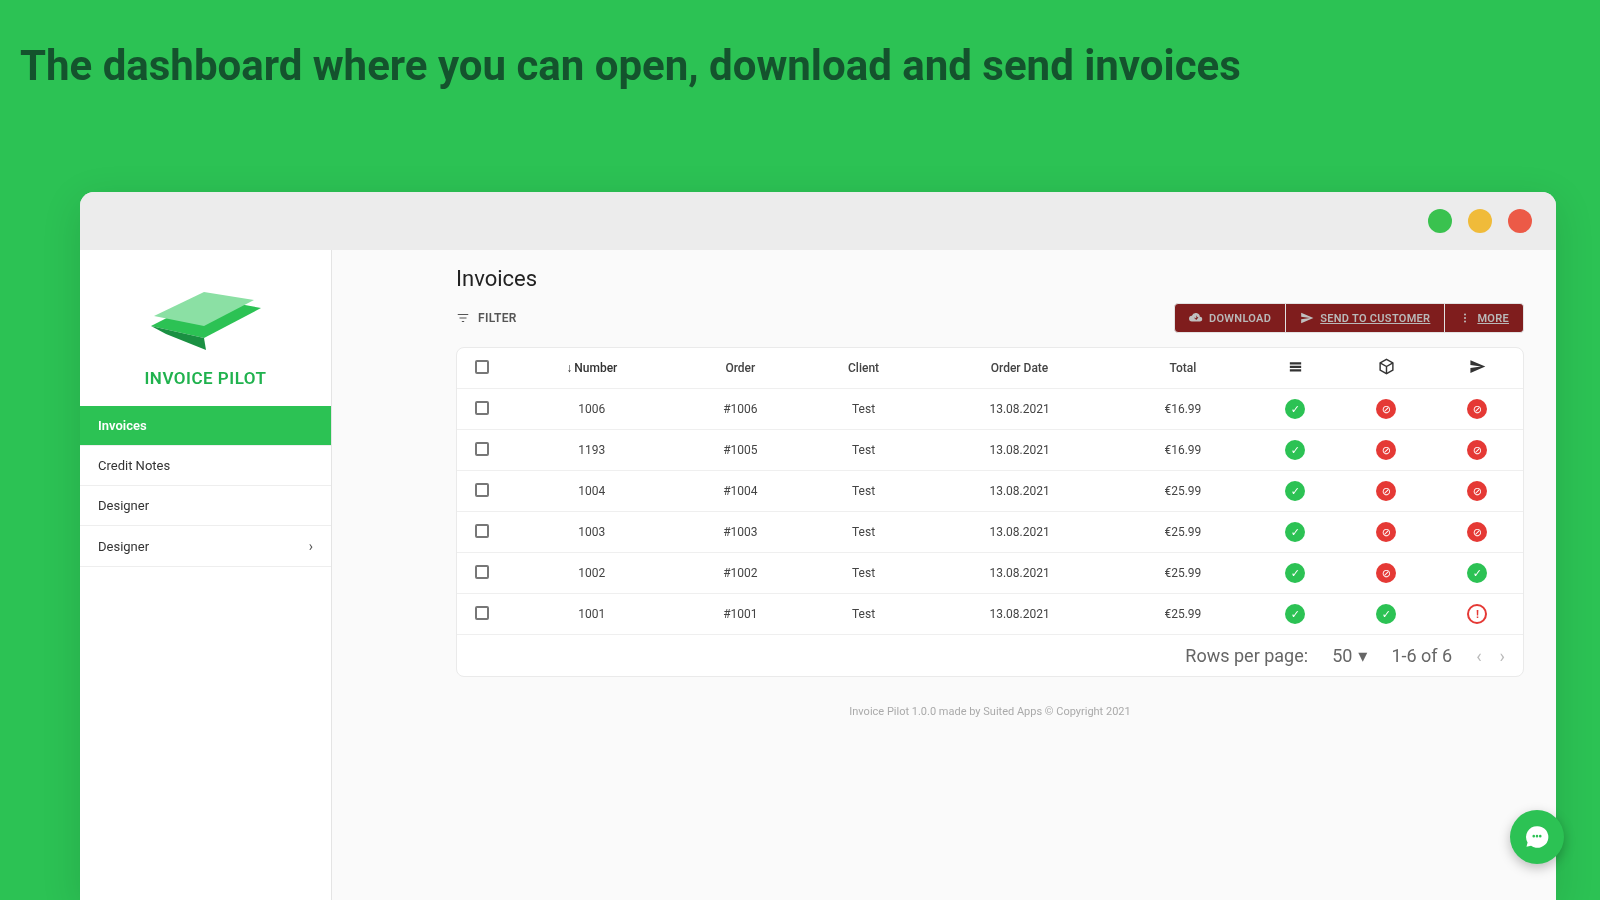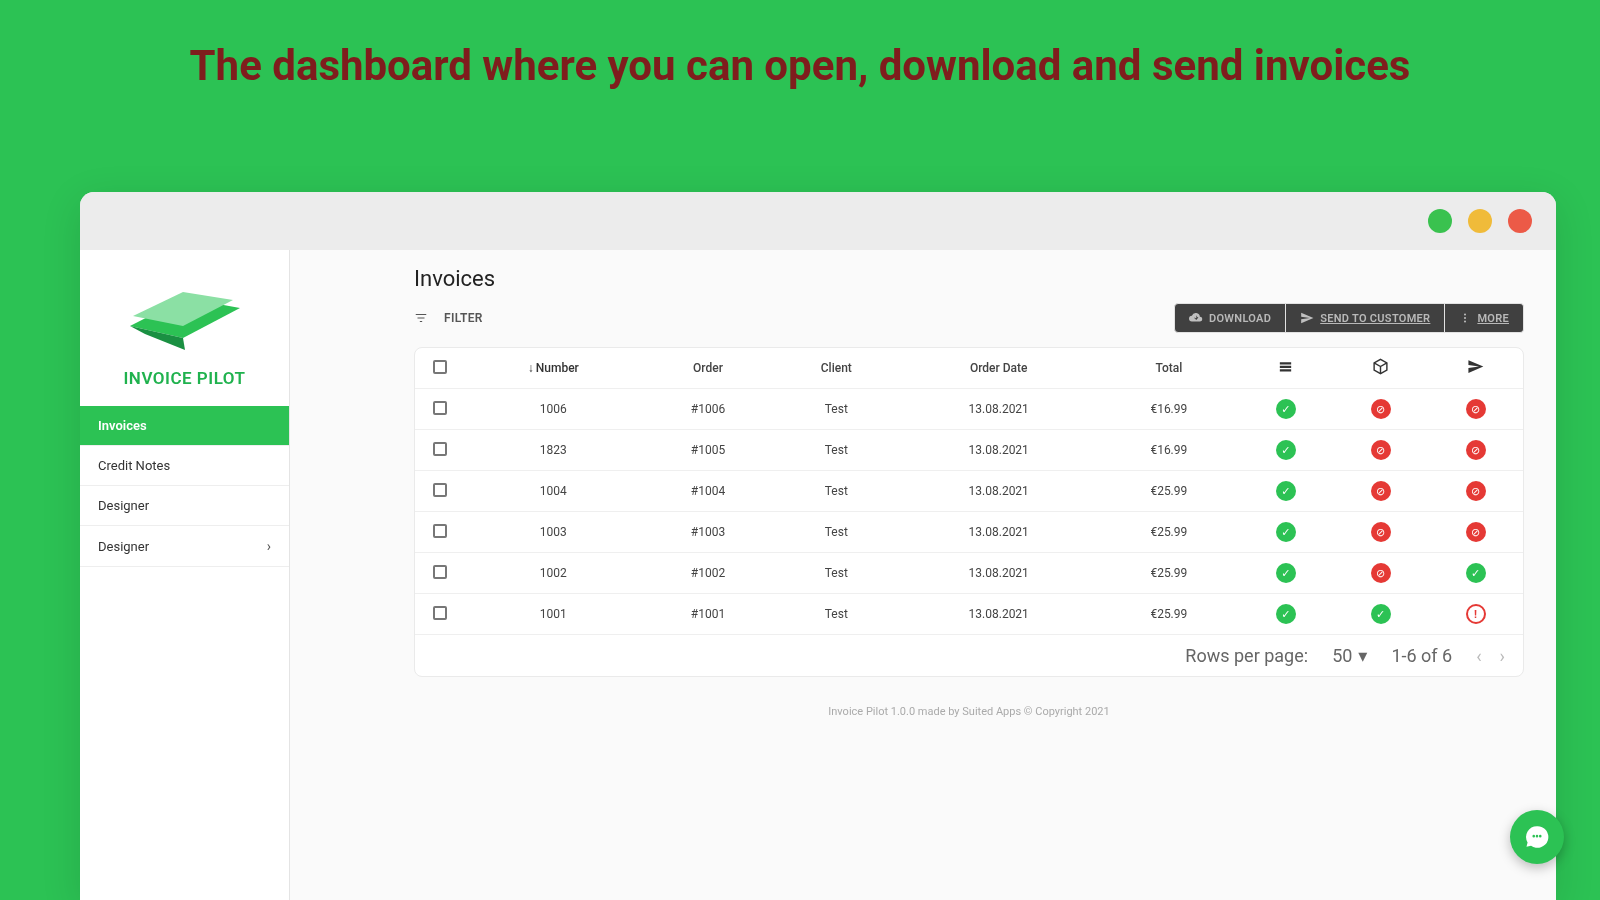--- a/index.html
+++ b/index.html
@@ -1,35 +1,35 @@
 <!DOCTYPE html>
 <html><head>
 <meta charset="utf-8">
 <style>
 * { margin: 0; padding: 0; box-sizing: border-box; font-family: -apple-system, BlinkMacSystemFont, "Segoe UI", Roboto, Arial, sans-serif; }
 body { background: #2cc254; width: 1600px; height: 900px; overflow: hidden; position: relative; }
-.headline { text-align: center; padding: 40px 20px 30px; color: #7f1d1d; font-size: 42px; font-weight: 700; line-height: 1.25; }
+.headline { text-align: left; padding: 40px 20px 30px; color: #14532d; font-size: 42px; font-weight: 700; line-height: 1.25; }
 .window { position: absolute; left: 80px; right: 44px; top: 192px; bottom: 0; background: #ececec; border-radius: 14px 14px 0 0; overflow: hidden; box-shadow: 0 10px 40px rgba(0,0,0,.12); }
 .titlebar { height: 58px; background: #ececec; display: flex; align-items: center; justify-content: flex-end; padding: 0 24px; gap: 16px; }
 .dot { width: 24px; height: 24px; border-radius: 50%; }
 .dot.g { background: #3ac24f; } .dot.y { background: #f0bb3a; } .dot.r { background: #ec5a47; }
 .app-body { display: flex; height: calc(100% - 58px); }
-.sidebar { width: 210px; background: #fff; display: flex; flex-direction: column; border-right: 1px solid #e4e4e4; }
+.sidebar { width: 252px; background: #fff; display: flex; flex-direction: column; border-right: 1px solid #e4e4e4; }
 .logo-box { padding: 28px 20px 18px; display: flex; flex-direction: column; align-items: center; gap: 10px; }
 .logo-box svg { width: 130px; height: 80px; }
 .brand { color: #20b24e; font-weight: 600; font-size: 17px; letter-spacing: 0.5px; }
 .nav-item { padding: 12px 18px; font-size: 13px; color: #333; border-bottom: 1px solid #eee; display: flex; justify-content: space-between; align-items: center; cursor: pointer; }
 .nav-item.active { background: #2cc254; color: #fff; font-weight: 600; }
 .nav-item .chev { font-size: 14px; color: #555; }
 .main { flex: 1; background: #fafafa; padding: 16px 32px 16px 124px; overflow: auto; }
 .page-title { font-size: 22px; color: #222; margin-bottom: 6px; font-weight: 400; }
 .toolbar { display: flex; justify-content: space-between; align-items: center; margin: 12px 0 14px; }
-.filter-btn { display: flex; align-items: center; gap: 16px; font-size: 12px; font-weight: 600; color: #555; cursor: pointer; letter-spacing: 0.3px; }
+.filter-btn { display: flex; align-items: center; gap: 8px; font-size: 12px; font-weight: 600; color: #555; cursor: pointer; letter-spacing: 0.3px; }
 .action-group { display: flex; }
-.action-btn { border: 1px solid #e2e2e2; background: #404040; padding: 7px 14px; font-size: 11px; font-weight: 600; color: #b9b9b9; display: flex; align-items: center; gap: 6px; cursor: pointer; letter-spacing: 0.3px; }
+.action-btn { border: 1px solid #e2e2e2; background: #7f1d1d; padding: 7px 14px; font-size: 11px; font-weight: 600; color: #b9b9b9; display: flex; align-items: center; gap: 6px; cursor: pointer; letter-spacing: 0.3px; }
 .action-btn + .action-btn { border-left: none; text-decoration: underline; }
 .action-btn:first-child { border-radius: 4px 0 0 4px; }
 .action-btn:last-child { border-radius: 0 4px 4px 0; }
 .table-wrap { background: #fff; border: 1px solid #eaeaea; border-radius: 8px; }
 table { width: 100%; border-collapse: collapse; font-size: 12px; }
 th, td { padding: 10px 8px; text-align: center; border-bottom: 1px solid #efefef; color: #444; font-weight: 400; }
 th { font-weight: 500; }
 td.num, th.num { color: #333; }
 .cb { width: 14px; height: 14px; border: 2px solid #777; border-radius: 2px; display: inline-block; cursor: pointer; }
 .downarrow { font-size: 12px; margin-right: 2px; }
@@ -145,21 +145,21 @@
                 <td>#1006</td>
                 <td>Test</td>
                 <td>13.08.2021</td>
                 <td>€16.99</td>
                 <td><span class="status-dot ok">✓</span></td>
                 <td><span class="status-dot no">⊘</span></td>
                 <td><span class="status-dot no">⊘</span></td>
               </tr>
               <tr>
                 <td><span class="cb"></span></td>
-                <td>1823</td>
+                <td>1193</td>
                 <td>#1005</td>
                 <td>Test</td>
                 <td>13.08.2021</td>
                 <td>€16.99</td>
                 <td><span class="status-dot ok">✓</span></td>
                 <td><span class="status-dot no">⊘</span></td>
                 <td><span class="status-dot no">⊘</span></td>
               </tr>
               <tr>
                 <td><span class="cb"></span></td>

